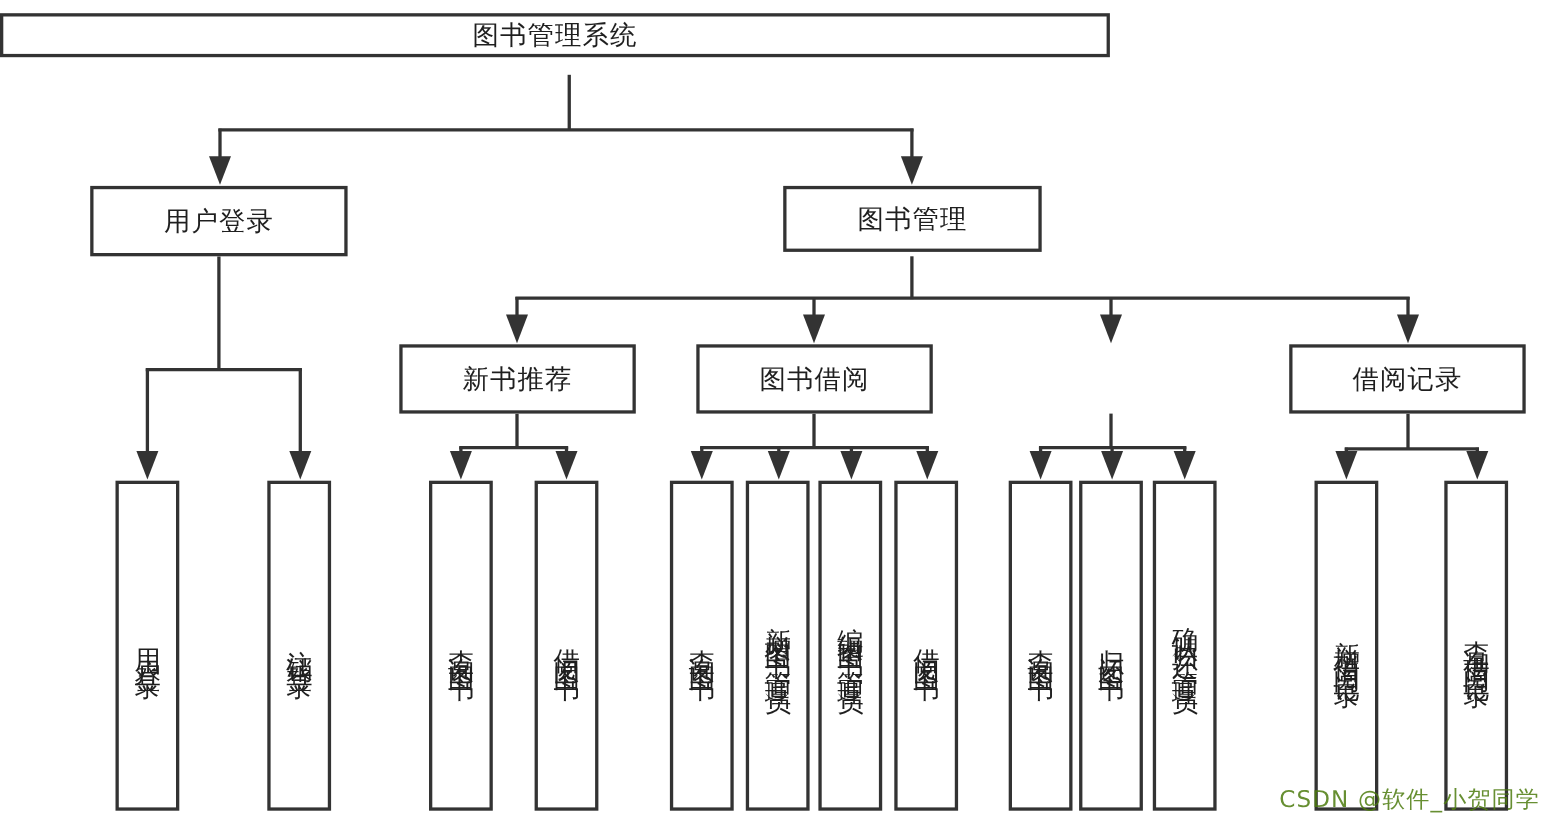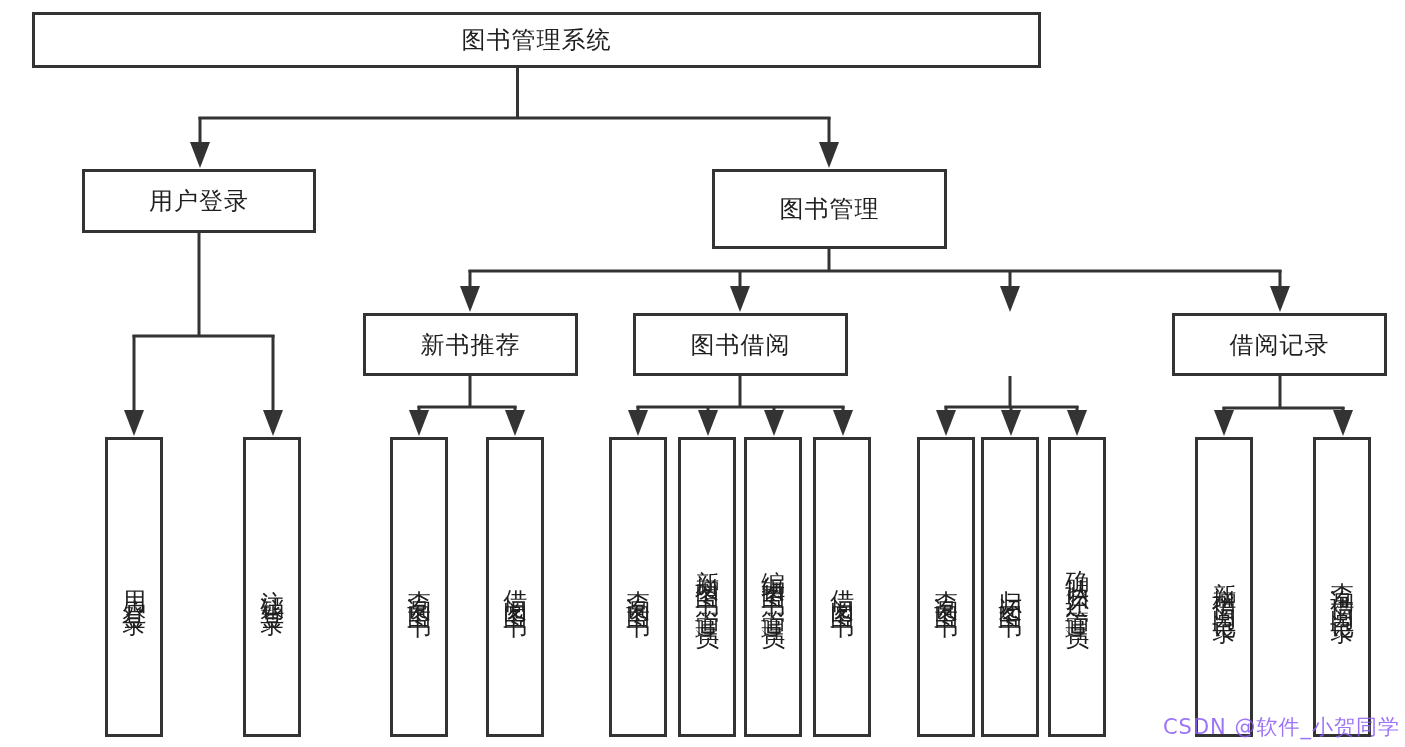--- a/index.html
+++ b/index.html
@@ -30,40 +30,40 @@
   .vlabel {
     writing-mode: vertical-rl;
     text-orientation: mixed;
     font-size: 24px;
     letter-spacing: 8px;
     line-height: 1.1;
     white-space: nowrap;
     color: #1f1f1f;
   }
   
-  .n-root  { left: 32px;   top: 12px;  width: 1009px; height: 56px; }
+  .n-root  { left: 0;   top: 12px;  width: 1009px; height: 40px; }
   .n-l2a   { left: 82px;   top: 169px; width: 234px;  height: 64px; }
-  .n-l2b   { left: 712px;  top: 169px; width: 235px;  height: 80px; }
+  .n-l2b   { left: 712px;  top: 169px; width: 235px;  height: 60px; }
   .n-l3a   { left: 363px;  top: 313px; width: 215px;  height: 63px; }
   .n-l3b   { left: 633px;  top: 313px; width: 215px;  height: 63px; }
   .n-l3c   { left: 903px;  top: 313px; width: 215px;  height: 63px; }
   .n-l3d   { left: 1172px; top: 313px; width: 215px;  height: 63px; }
   .leaf    { top: 437px; width: 58px; height: 300px; }
   .x-105  { left: 105px; }  .x-243  { left: 243px; }
   .x-390  { left: 390px; }  .x-486  { left: 486px; }
   .x-609  { left: 609px; }  .x-678  { left: 678px; }
   .x-744  { left: 744px; }  .x-813  { left: 813px; }
   .x-917  { left: 917px; }  .x-981  { left: 981px; }
   .x-1048 { left: 1048px; }
   .x-1195 { left: 1195px; } .x-1313 { left: 1313px; }
   #watermark {
     position: absolute;
     right: 5px; bottom: 6px;
     font-size: 21px;
-    color: #8b5cf6;
+    color: #4d7c0f;
     opacity: 0.85;
     letter-spacing: 1px;
     white-space: nowrap;
   }
 </style>
 </head>
 <body>
 
 <div id="stage">
 

